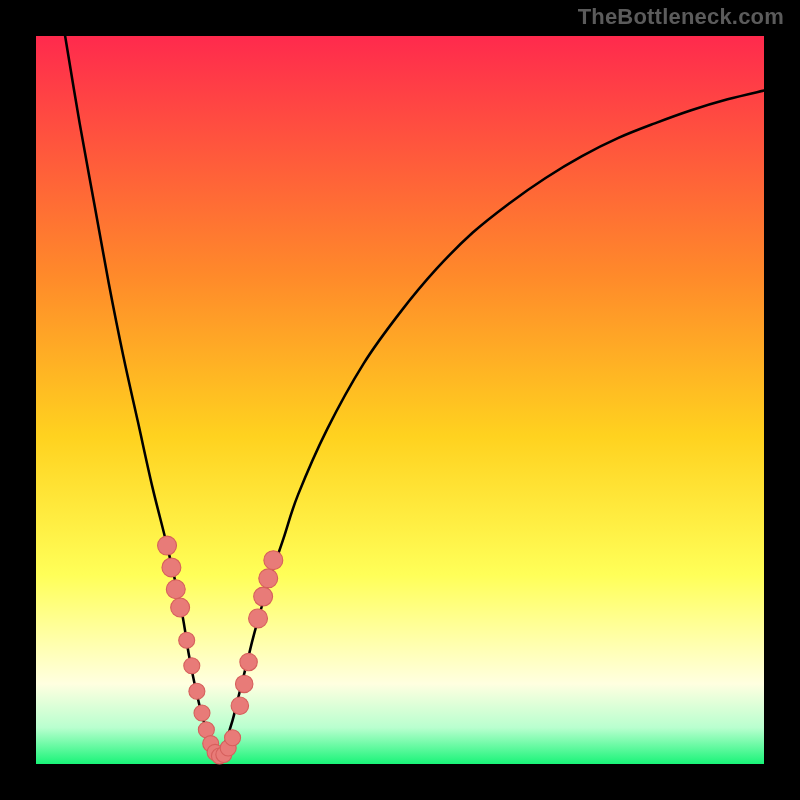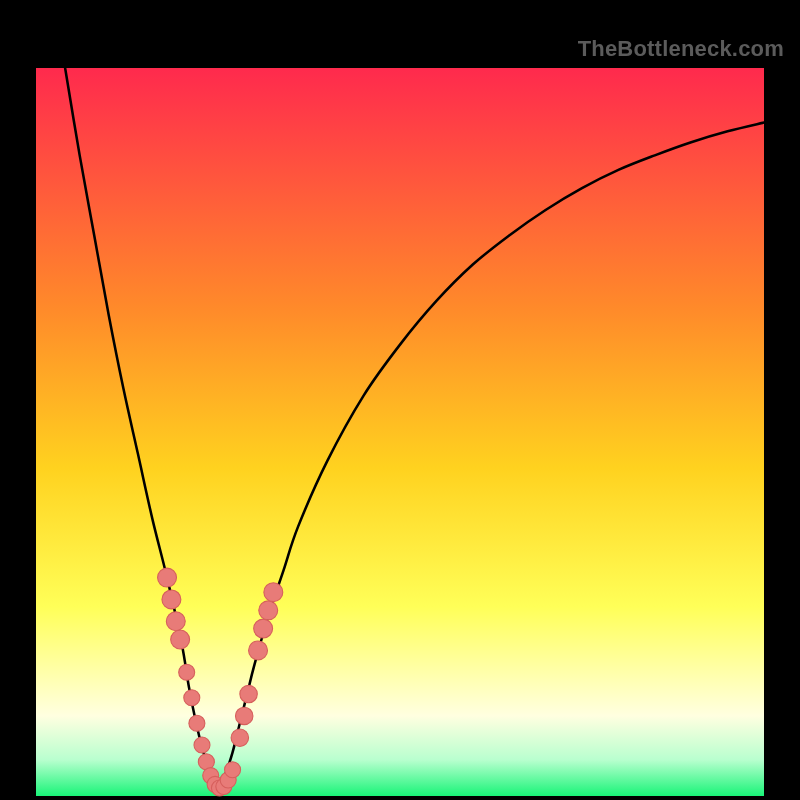--- a/index.html
+++ b/index.html
@@ -11,21 +11,20 @@
     background: #000;
     font-family: Arial, Helvetica, sans-serif;
   }
   .frame {
     position: absolute;
     left: 0;
     top: 0;
     width: 800px;
     height: 692px;
     background: #000;
-    margin-top: 32px;
   }
   .plot-area {
     position: absolute;
     left: 36px;
     top: 36px;
     width: 728px;
     height: 728px;
   }
   .gradient {
     position: absolute;

